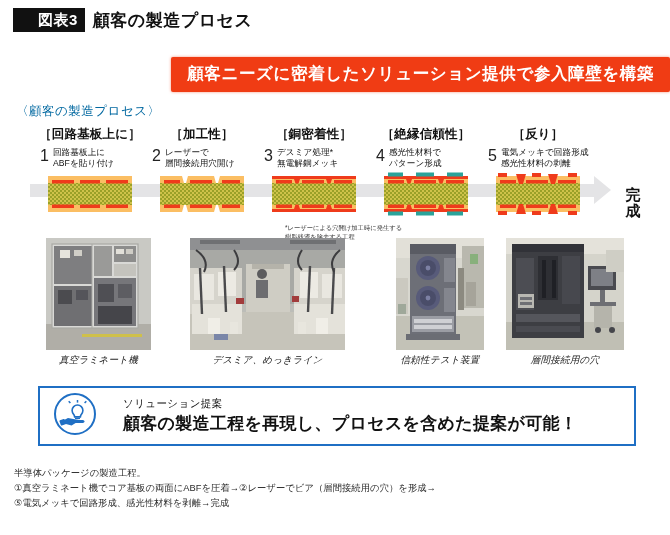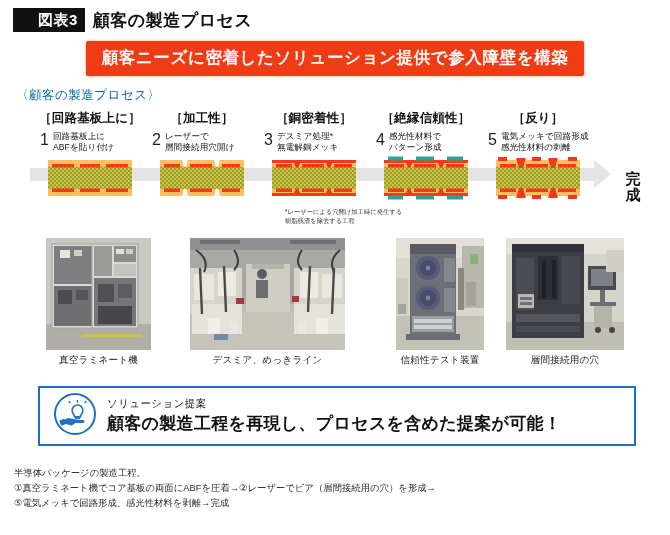--- a/index.html
+++ b/index.html
@@ -35,22 +35,22 @@
   .header-title {
     font-size: 17px;
     font-weight: bold;
     color: #111111;
     letter-spacing: 0.5px;
   }
 
   
   .banner-wrap {
     display: flex;
-    justify-content: center;
-    margin-top: 9px;
+    justify-content: flex-end;
+    margin-top: 25px;
   }
   .banner {
     background: #f03c14;
     color: #ffffff;
     font-weight: bold;
     font-size: 16.5px;
     letter-spacing: 0.6px;
     padding: 6px 16px 7px 16px;
     border-radius: 2px;
     box-shadow: 0 0 3px rgba(240,60,20,0.55);
@@ -159,20 +159,21 @@
     white-space: pre-line;
   }
 
   
   .photos {
     position: absolute;
     top: 238px;
     left: 0;
     width: 548px;
     height: 135px;
+    font-style: italic;
   }
   .photo-cell {
     position: absolute;
   }
   .photo {
     width: 100%;
     display: block;
     border: 0;
   }
   .photo-cap {
@@ -188,21 +189,21 @@
   .solution {
     position: absolute;
     left: 38px;
     top: 386px;
     width: 598px;
     height: 60px;
     border: 2px solid #1f6fc4;
     box-sizing: border-box;
     display: flex;
     align-items: center;
-    gap: 10px;
+    gap: 26px;
     padding-left: 13px;
     background: #ffffff;
   }
   .sol-icon {
     flex: 0 0 auto;
   }
   .sol-text {
     display: flex;
     flex-direction: column;
     justify-content: center;

